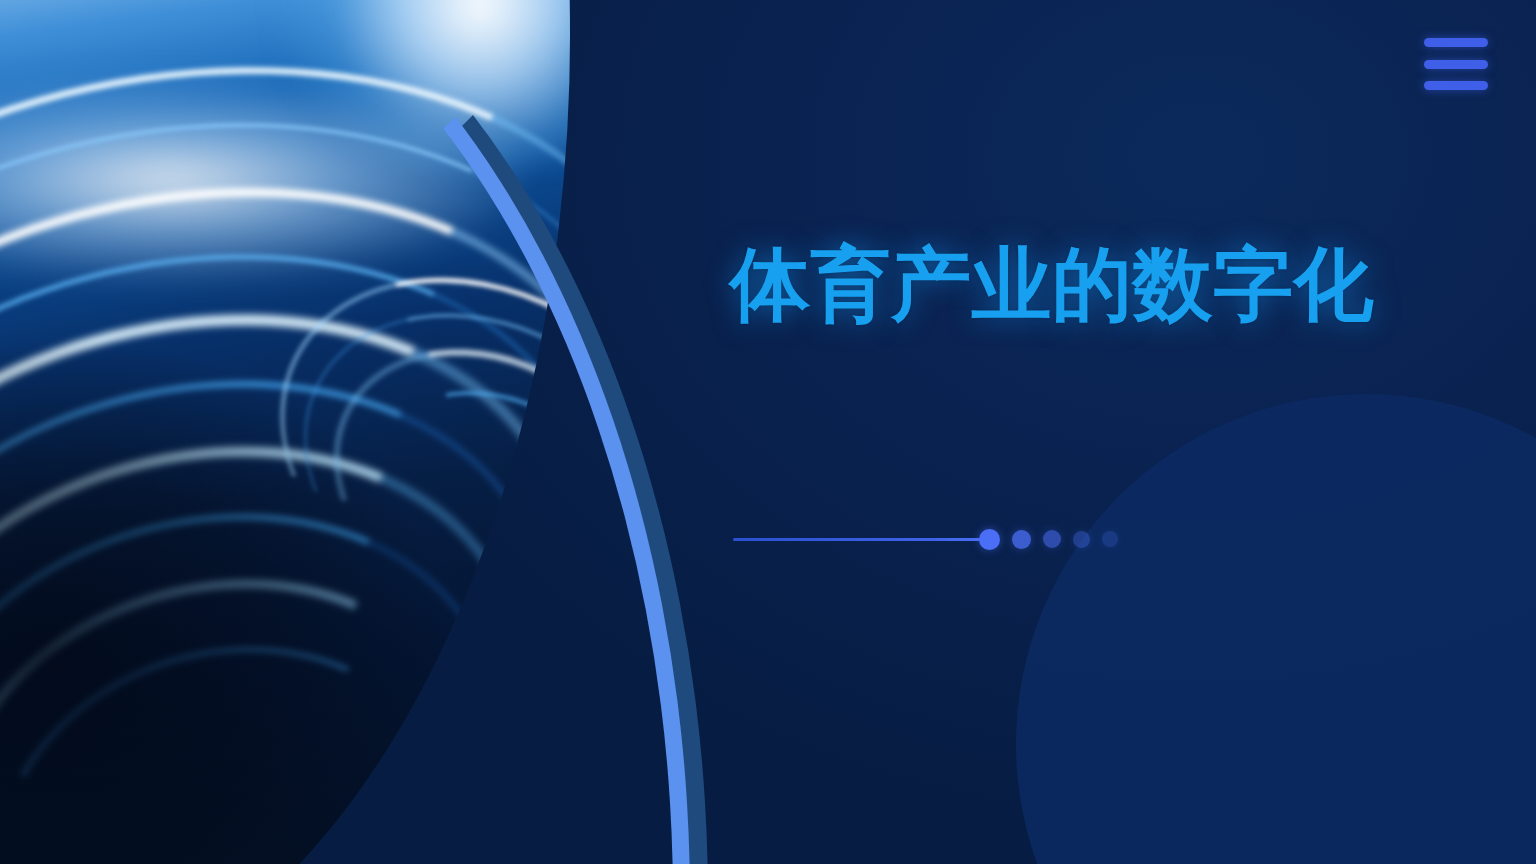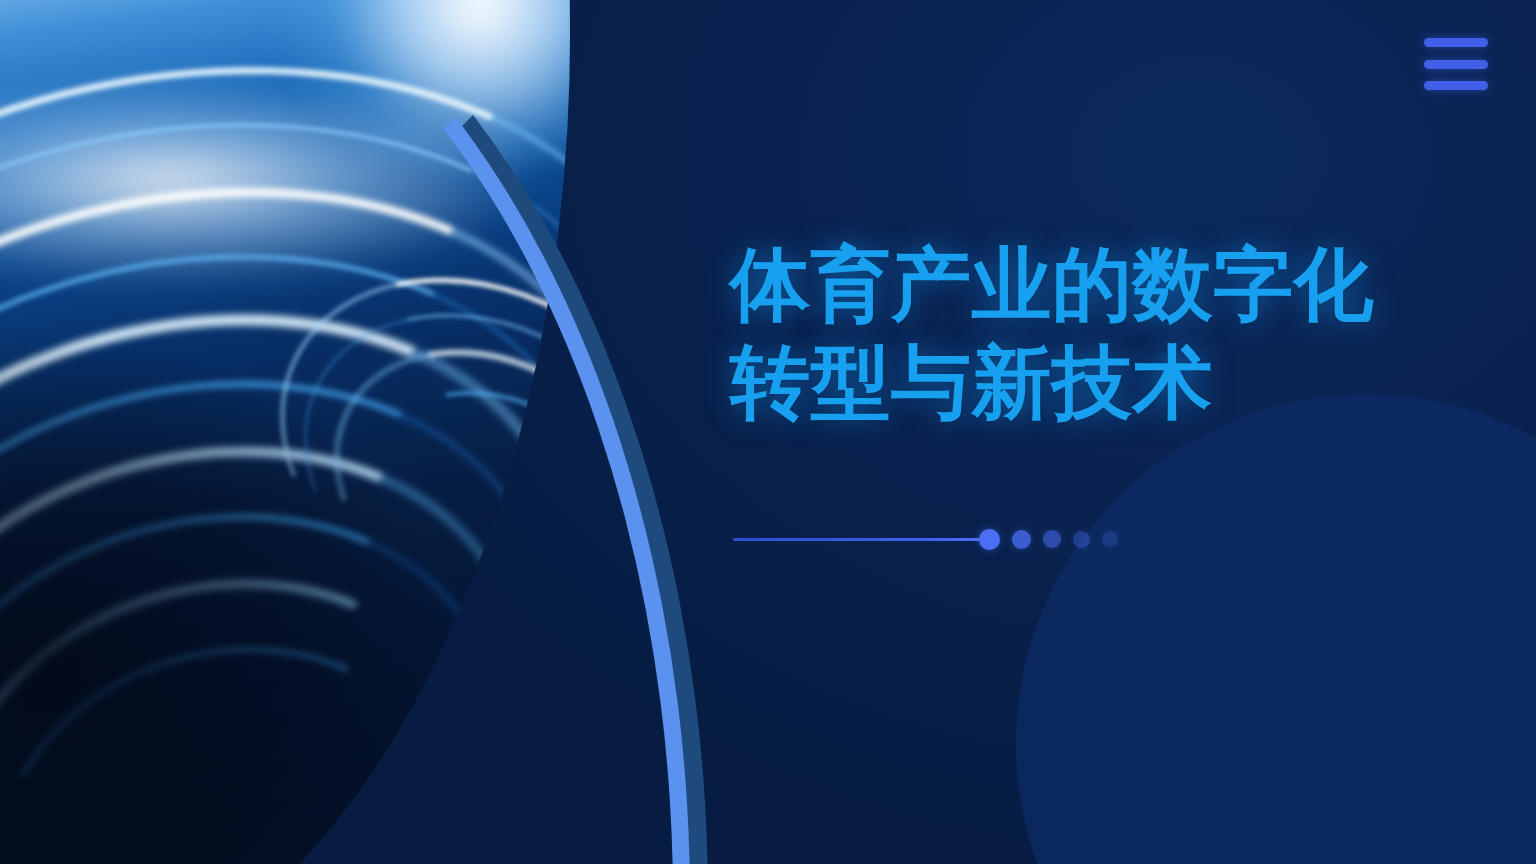--- a/index.html
+++ b/index.html
@@ -247,21 +247,20 @@
   <div class="arc-inner"></div>
 
   <div class="menu-button">
     <div class="bar"></div>
     <div class="bar"></div>
     <div class="bar"></div>
   </div>
 
   <div class="title-block">
     <div class="title-line">体育产业的数字化</div>
-    <div class="title-line">转型与新技术</div>
   </div>
 
   <div class="divider">
     <div class="rule"></div>
     <div class="dot d1"></div>
     <div class="dot d2"></div>
     <div class="dot d3"></div>
     <div class="dot d4"></div>
     <div class="dot d5"></div>
   </div>

